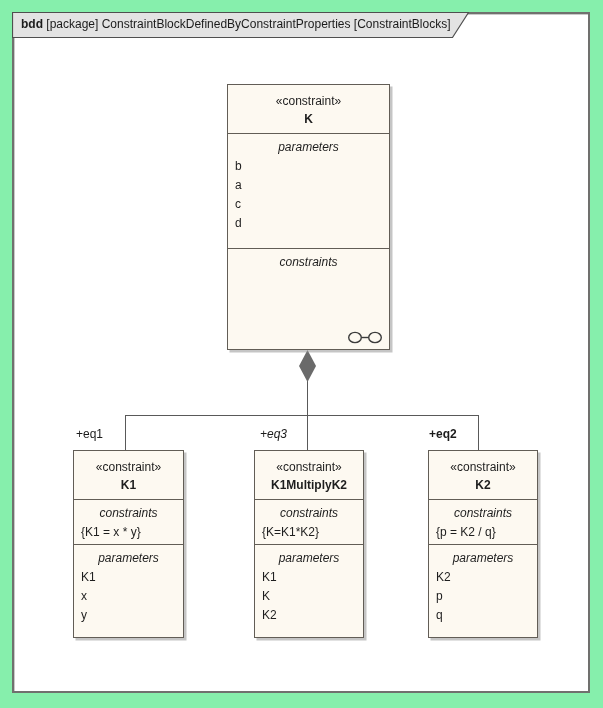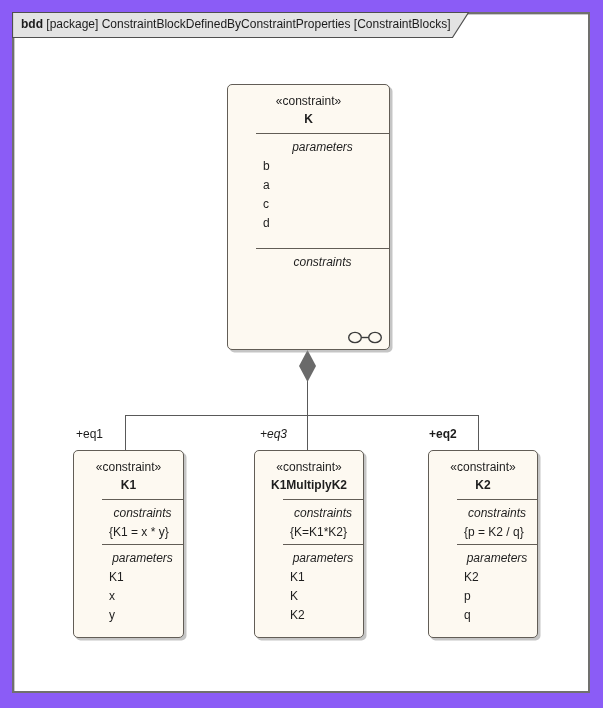--- a/index.html
+++ b/index.html
@@ -1,41 +1,41 @@
 <!DOCTYPE html>
 <html><head>
 <meta charset="utf-8">
 <style>
   html,body{margin:0;padding:0;background:#ffffff;}
   #stage{
-    position:relative;width:603px;height:708px;background:#8b5cf6;
+    position:relative;width:603px;height:708px;background:#86efac;
     font-family:"Liberation Sans","DejaVu Sans",sans-serif;
     font-size:12px;color:#1e1e1e;overflow:hidden;
   }
   
   .frame{
     position:absolute;left:12px;top:12px;width:578px;height:681px;
     box-sizing:border-box;border:2px solid #70706e;background:#ffffff;
     box-shadow:inset 1px 1px 0 #c9c9c9;
   }
   .frame-tab{position:absolute;left:12px;top:12px;width:458px;height:27px;}
   .frame-tab svg{display:block;}
   .frame-tab-text{
     position:absolute;left:9px;top:5px;white-space:nowrap;color:#1b1b1b;
   }
   .frame-tab-text .kw{font-weight:bold;}
   
   .block{
     position:absolute;box-sizing:border-box;background:#fdf9f1;
-    border:1px solid #625d56;border-radius:5px;
+    border:1px solid #625d56;border-radius:0;
     box-shadow:2.5px 2.5px 0 rgba(150,150,150,0.55);
     display:flex;flex-direction:column;
   }
   .cmp{box-sizing:border-box;overflow:hidden;}
-  .cmp + .cmp{border-top:1px solid #625d56;margin-left:28px;}
+  .cmp + .cmp{border-top:1px solid #625d56;}
   .cmp-head{text-align:center;padding-top:7px;line-height:18px;}
   .cmp-head .name{font-weight:bold;}
   .cmp-label{text-align:center;font-style:italic;line-height:19px;padding-top:4px;}
   .cmp .row{padding-left:7px;line-height:19px;white-space:nowrap;}
   
   #block-k{left:227px;top:84px;width:163px;height:266px;}
   #block-k .cmp-head{height:48px;}
   #block-k .cmp-params{height:115px;}
   #block-k .cmp-cons{flex:1;}
   

